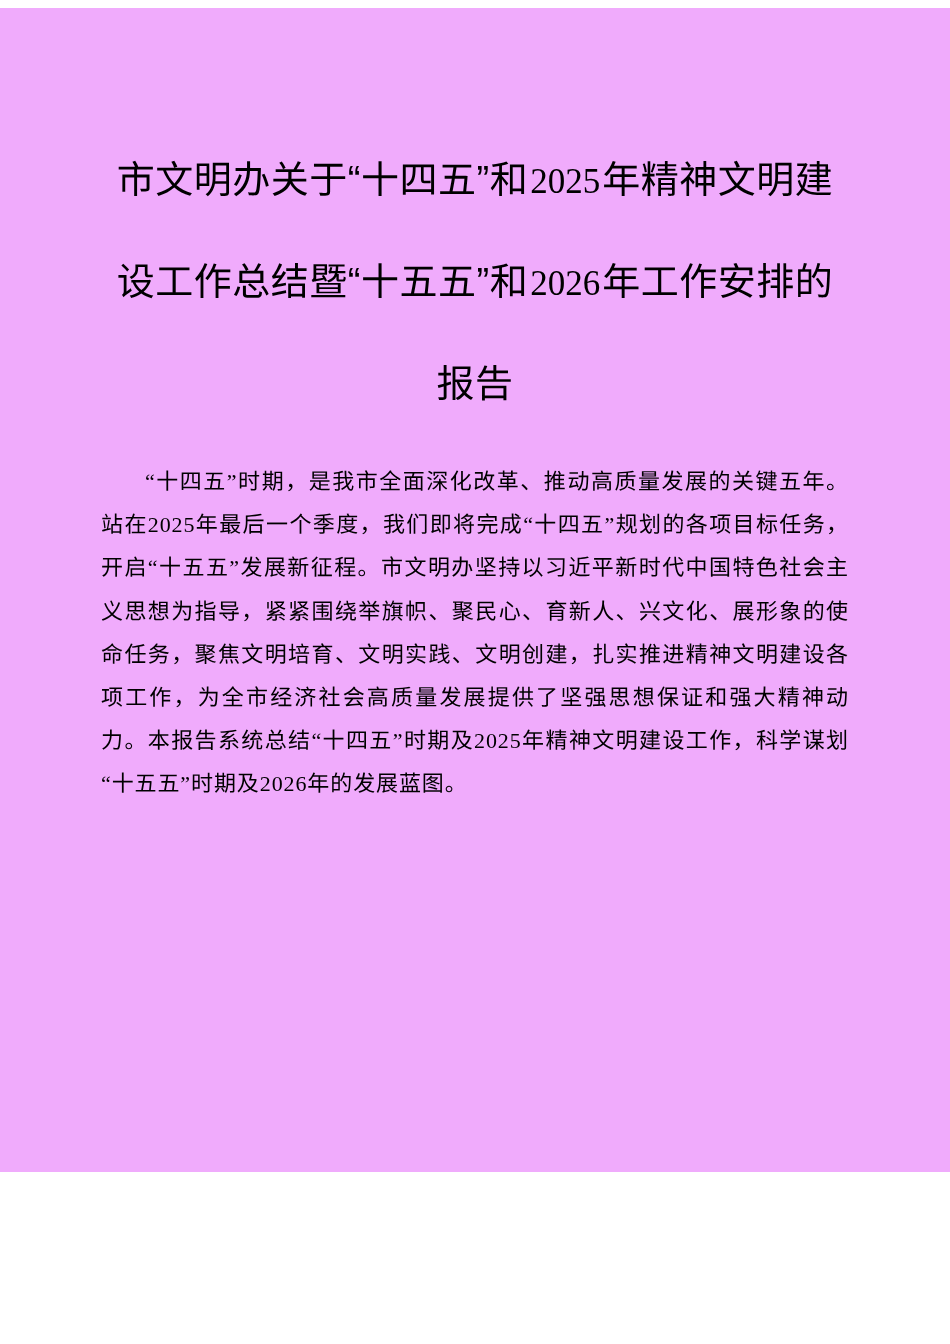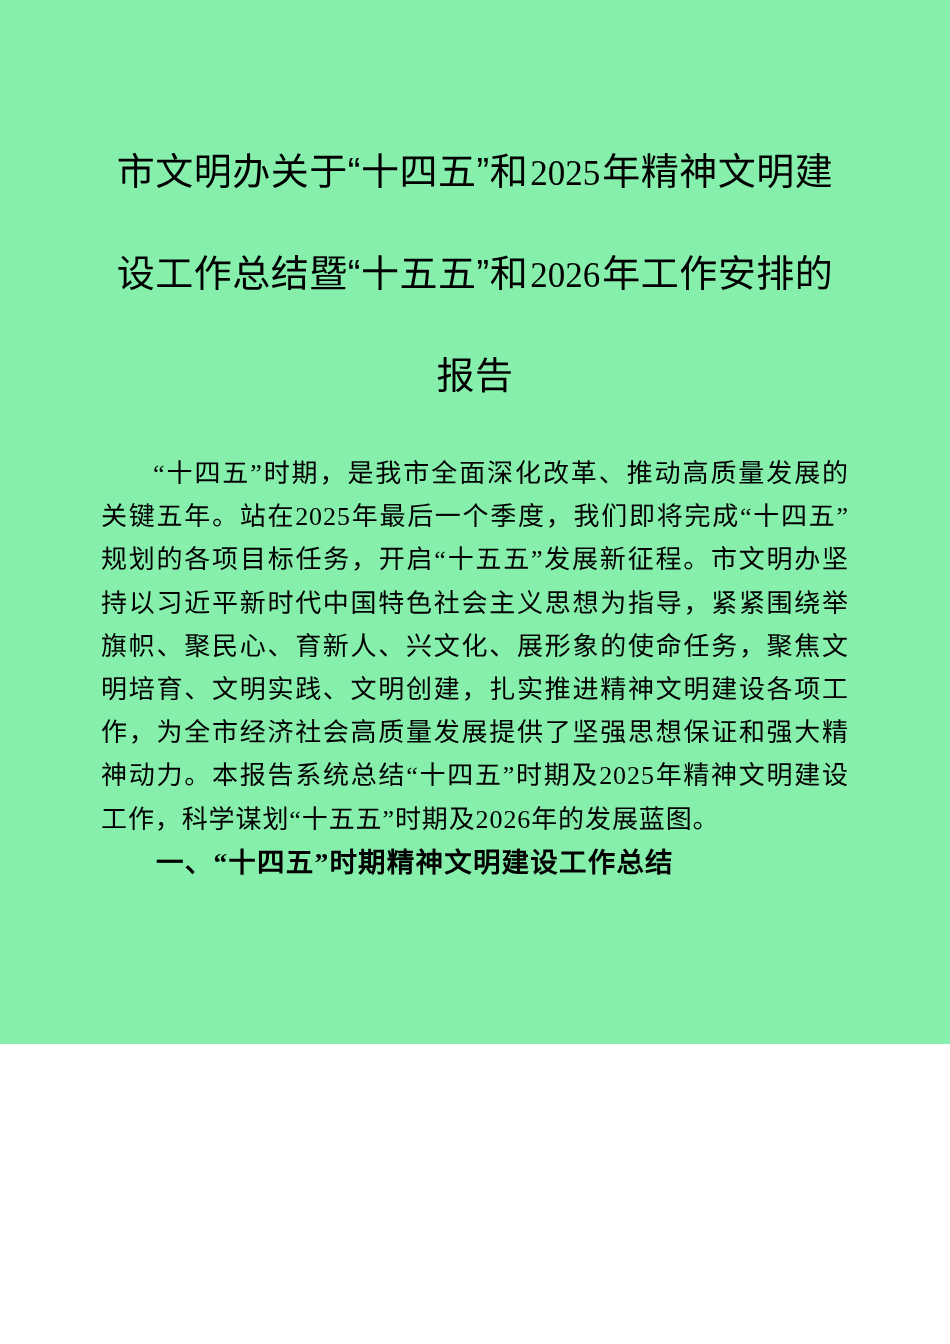--- a/index.html
+++ b/index.html
@@ -5,23 +5,23 @@
 <style>
   html, body {
     margin: 0;
     padding: 0;
     background: #ffffff;
   }
 
   .page {
     position: relative;
     width: 950px;
-    height: 1044px;
-    margin: 0 auto;
-    background: #86efac;
+    height: 1164px;
+    margin: 8px auto;
+    background: #f0abfc;
     overflow: hidden;
     box-sizing: border-box;
   }
 
   .content {
     position: absolute;
     left: 101px;
     top: 0;
     width: 748px;
     box-sizing: border-box;
@@ -47,21 +47,21 @@
     font-weight: 400;
     font-size: 35px;
     letter-spacing: 0;
     padding: 0 2px;
   }
 
   
   .body-para {
     margin: 0;
     font-family: "Liberation Serif", "DejaVu Serif", serif;
-    font-size: 26px;
+    font-size: 22px;
     line-height: 43.2px;
     color: #000000;
     text-align: justify;
     text-justify: inter-ideograph;
     text-indent: 2em;
     letter-spacing: 0.9px;
     word-break: break-all;
   }
 
   .para-lead {
@@ -88,18 +88,17 @@
 <div class="page">
 
   <div class="content">
 
     <h1 class="doc-title">
       <span>市文明办关于“十四五”和</span><span class="num">2025</span><span>年精神文明建</span><span>设工作总结暨“十五五”和</span><span class="num">2026</span><span>年工作安排的</span><span>报告</span>
     </h1>
 
     <p class="body-para para-lead">“十四五”时期，是我市全面深化改革、推动高质量发展的关键五年。站在2025年最后一个季度，我们即将完成“十四五”规划的各项目标任务，开启“十五五”发展新征程。市文明办坚持以习近平新时代中国特色社会主义思想为指导，紧紧围绕举旗帜、聚民心、育新人、兴文化、展形象的使命任务，聚焦文明培育、文明实践、文明创建，扎实推进精神文明建设各项工作，为全市经济社会高质量发展提供了坚强思想保证和强大精神动力。本报告系统总结“十四五”时期及2025年精神文明建设工作，科学谋划“十五五”时期及2026年的发展蓝图。</p>
 
-    <p class="section-heading">一、“十四五”时期精神文明建设工作总结</p>
 
 
   </div>
 
 </div>
 
 </body></html>

